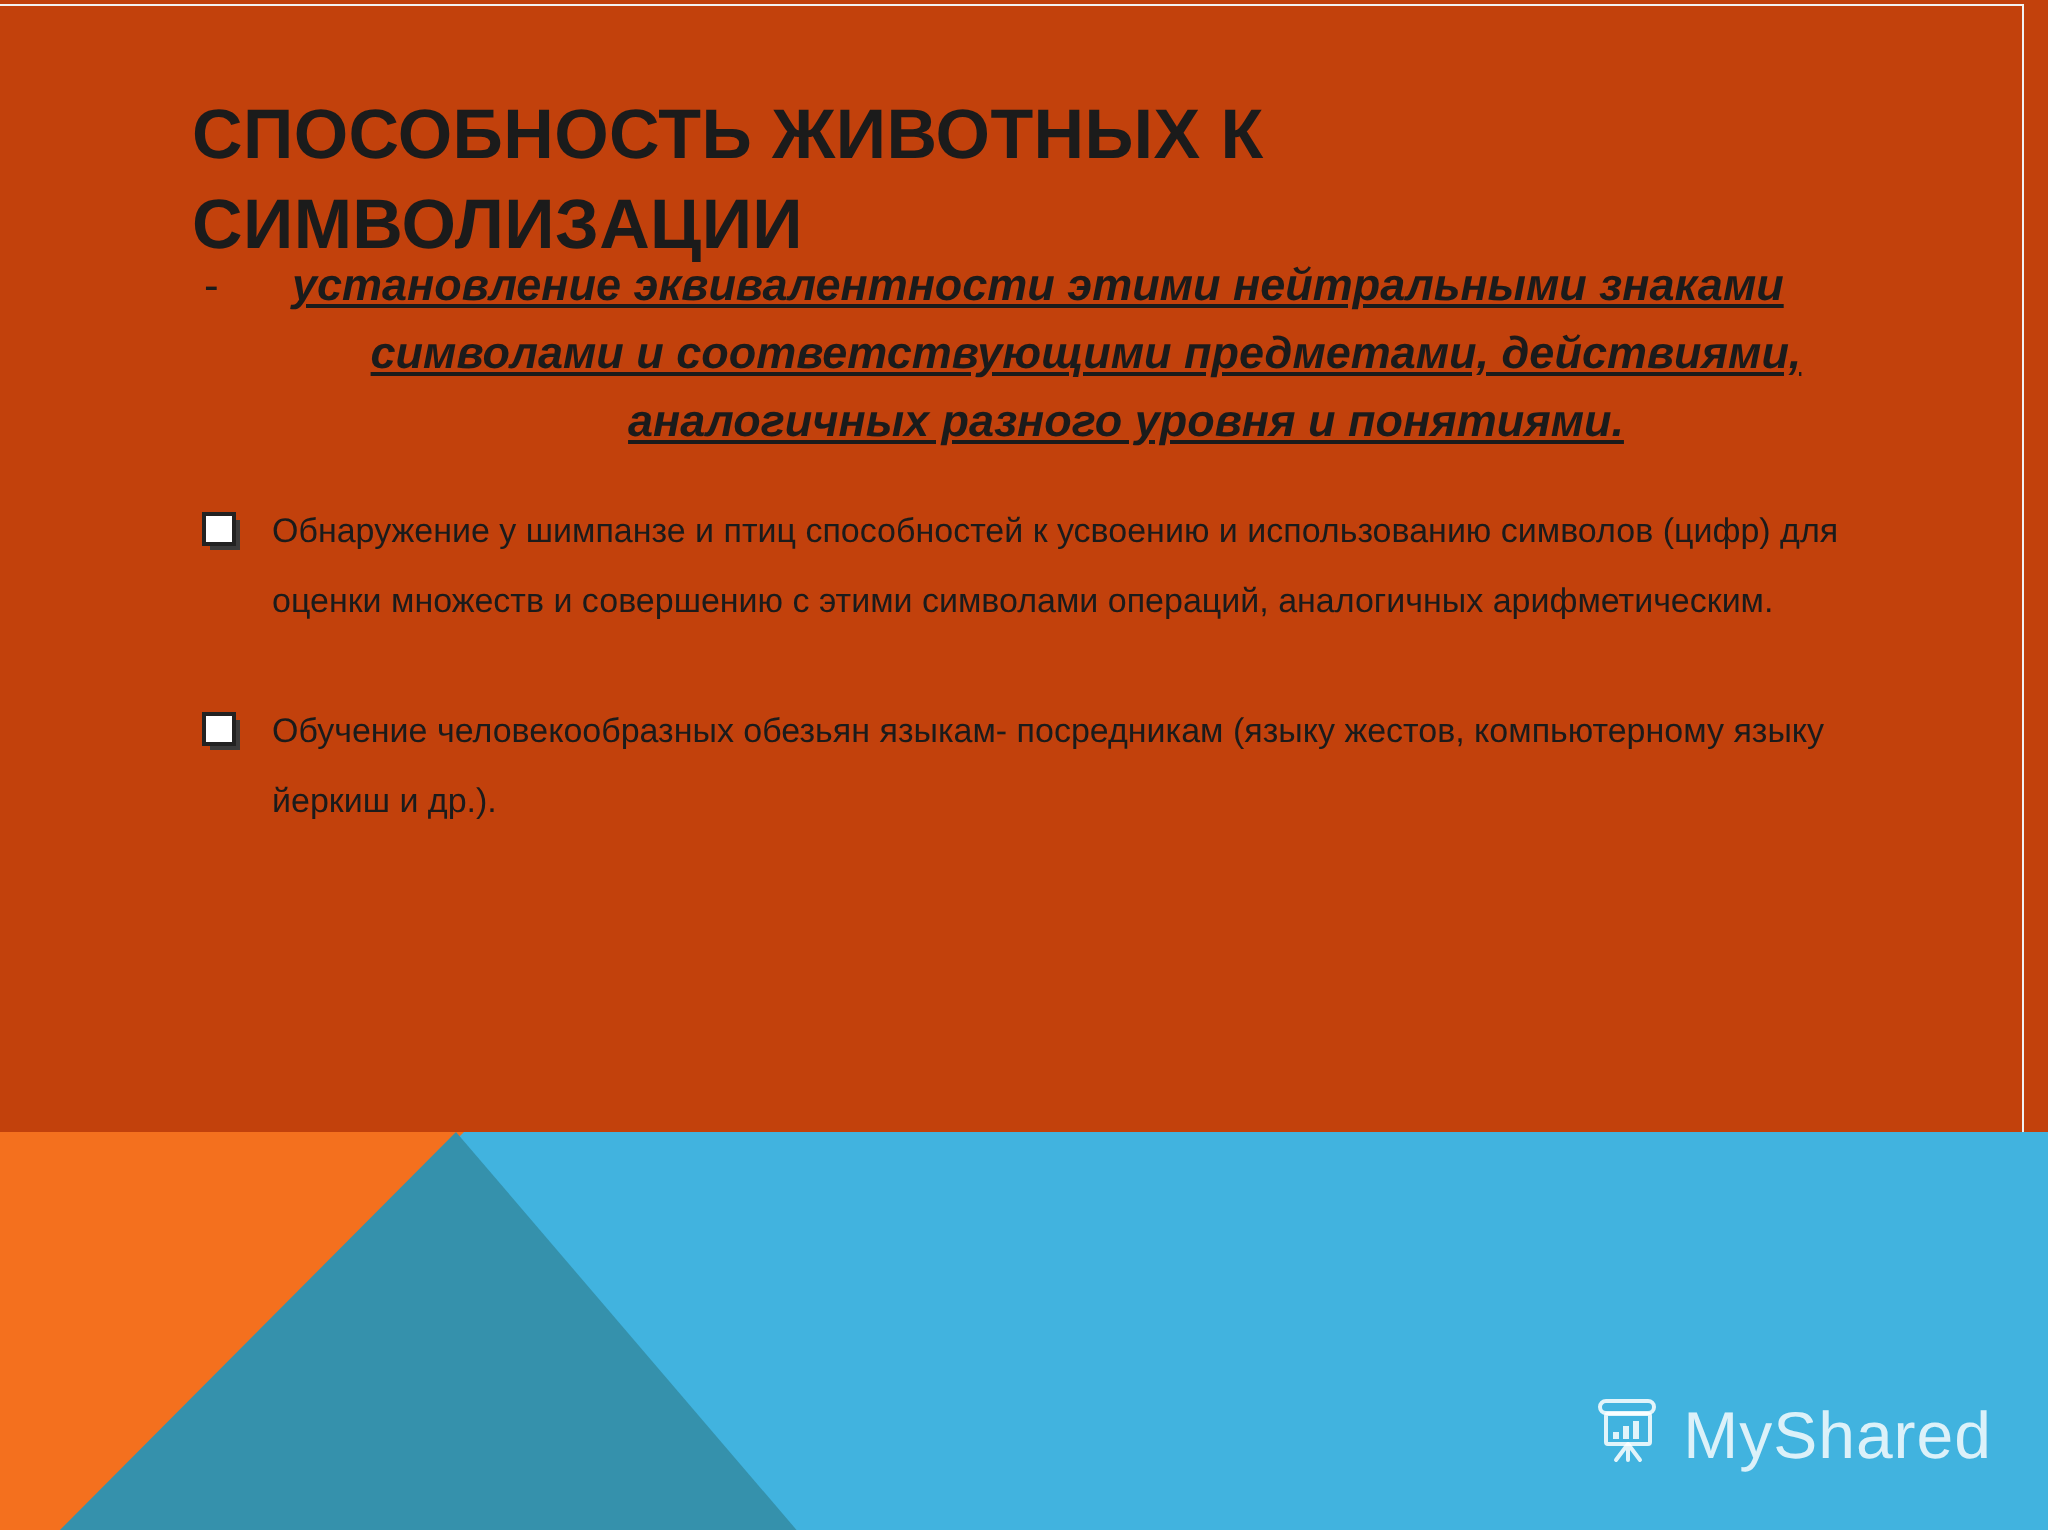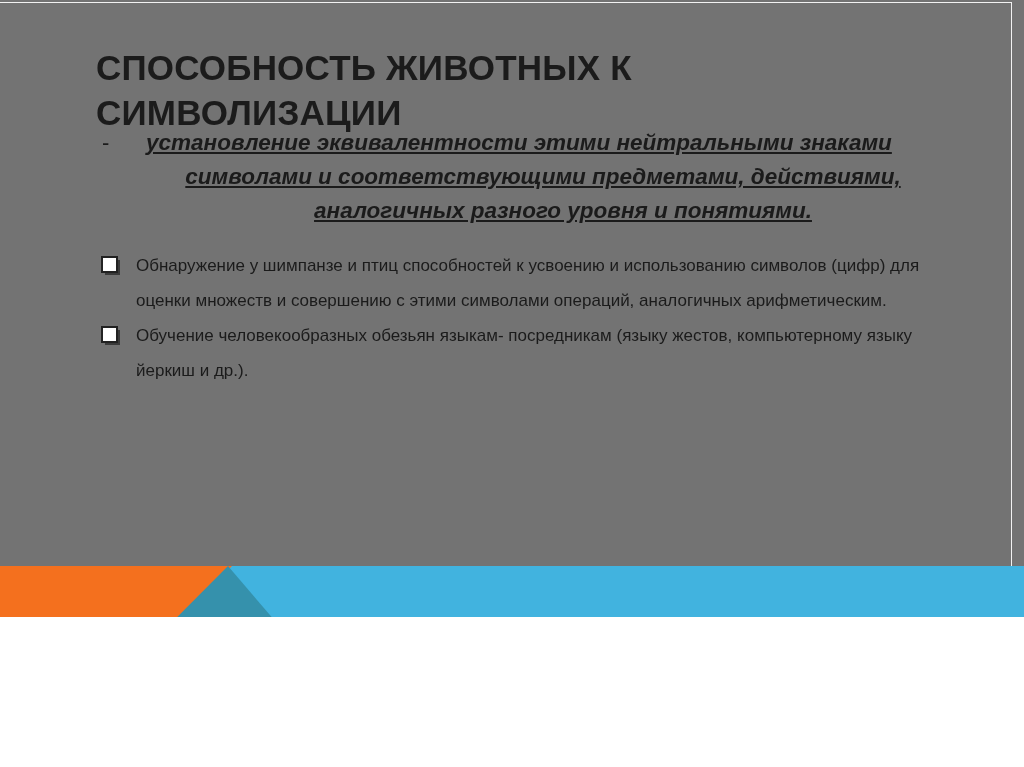--- a/index.html
+++ b/index.html
@@ -8,22 +8,22 @@
     padding: 0;
     background: #ffffff;
   }
   body {
     font-family: "Liberation Sans", sans-serif;
   }
 
   #slide {
     position: relative;
     width: 1024px;
-    height: 617px;
-    background: #737373;
+    height: 765px;
+    background: #c2410c;
     overflow: hidden;
     box-sizing: border-box;
   }
 
   
   #slide-border {
     position: absolute;
     left: 0;
     top: 2px;
     width: 1012px;
@@ -89,21 +89,21 @@
 
   
   .block-square {
     position: relative;
     padding-left: 40px;
     font-size: 17px;
     line-height: 35px;
     color: #1b1b1b;
     text-align: left;
   }
-  .block-square + .block-square { margin-top: 0; }
+  .block-square + .block-square { margin-top: 30px; }
   .sq-bullet {
     position: absolute;
     left: 5px;
     top: 8px;
     width: 17px;
     height: 17px;
     box-sizing: border-box;
     border: 2px solid #222222;
     background: #ffffff;
     box-shadow: 3px 3px 0 -1px #3a3a3a;
@@ -191,15 +191,32 @@
       <span class="txt">Обучение человекообразных обезьян языкам- посредникам (языку жестов, компьютерному языку йеркиш и др.).</span>
     </div>
 
   </div>
 
   <div class="banner">
     <div class="banner-blue"></div>
     <div class="banner-orange"></div>
     <div class="banner-teal"></div>
 
+    <div class="logo">
+      <span class="logo-icon">
+        <svg width="38" height="38" viewBox="0 0 38 38" aria-hidden="true">
+          <g fill="none" stroke="#ffffff" stroke-opacity="0.85" stroke-width="2" stroke-linecap="round" stroke-linejoin="round">
+            <path d="M6 7.5 a3 3 0 0 1 3 -3 h21 a3 3 0 0 1 0 6 h-21 a3 3 0 0 1 -3 -3 z"></path>
+            <rect x="9" y="11" width="22" height="15" rx="1"></rect>
+            <path d="M20 26 l-6 8 M20 26 l0 8 M20 26 l6 8"></path>
+          </g>
+          <g fill="#ffffff" fill-opacity="0.85">
+            <rect x="12.5" y="20" width="3" height="3.5"></rect>
+            <rect x="17.5" y="17" width="3" height="6.5"></rect>
+            <rect x="22.5" y="14.5" width="3" height="9"></rect>
+          </g>
+        </svg>
+      </span>
+      <span class="logo-text">MyShared</span>
+    </div>
   </div>
 
 </div>
 
 </body></html>

